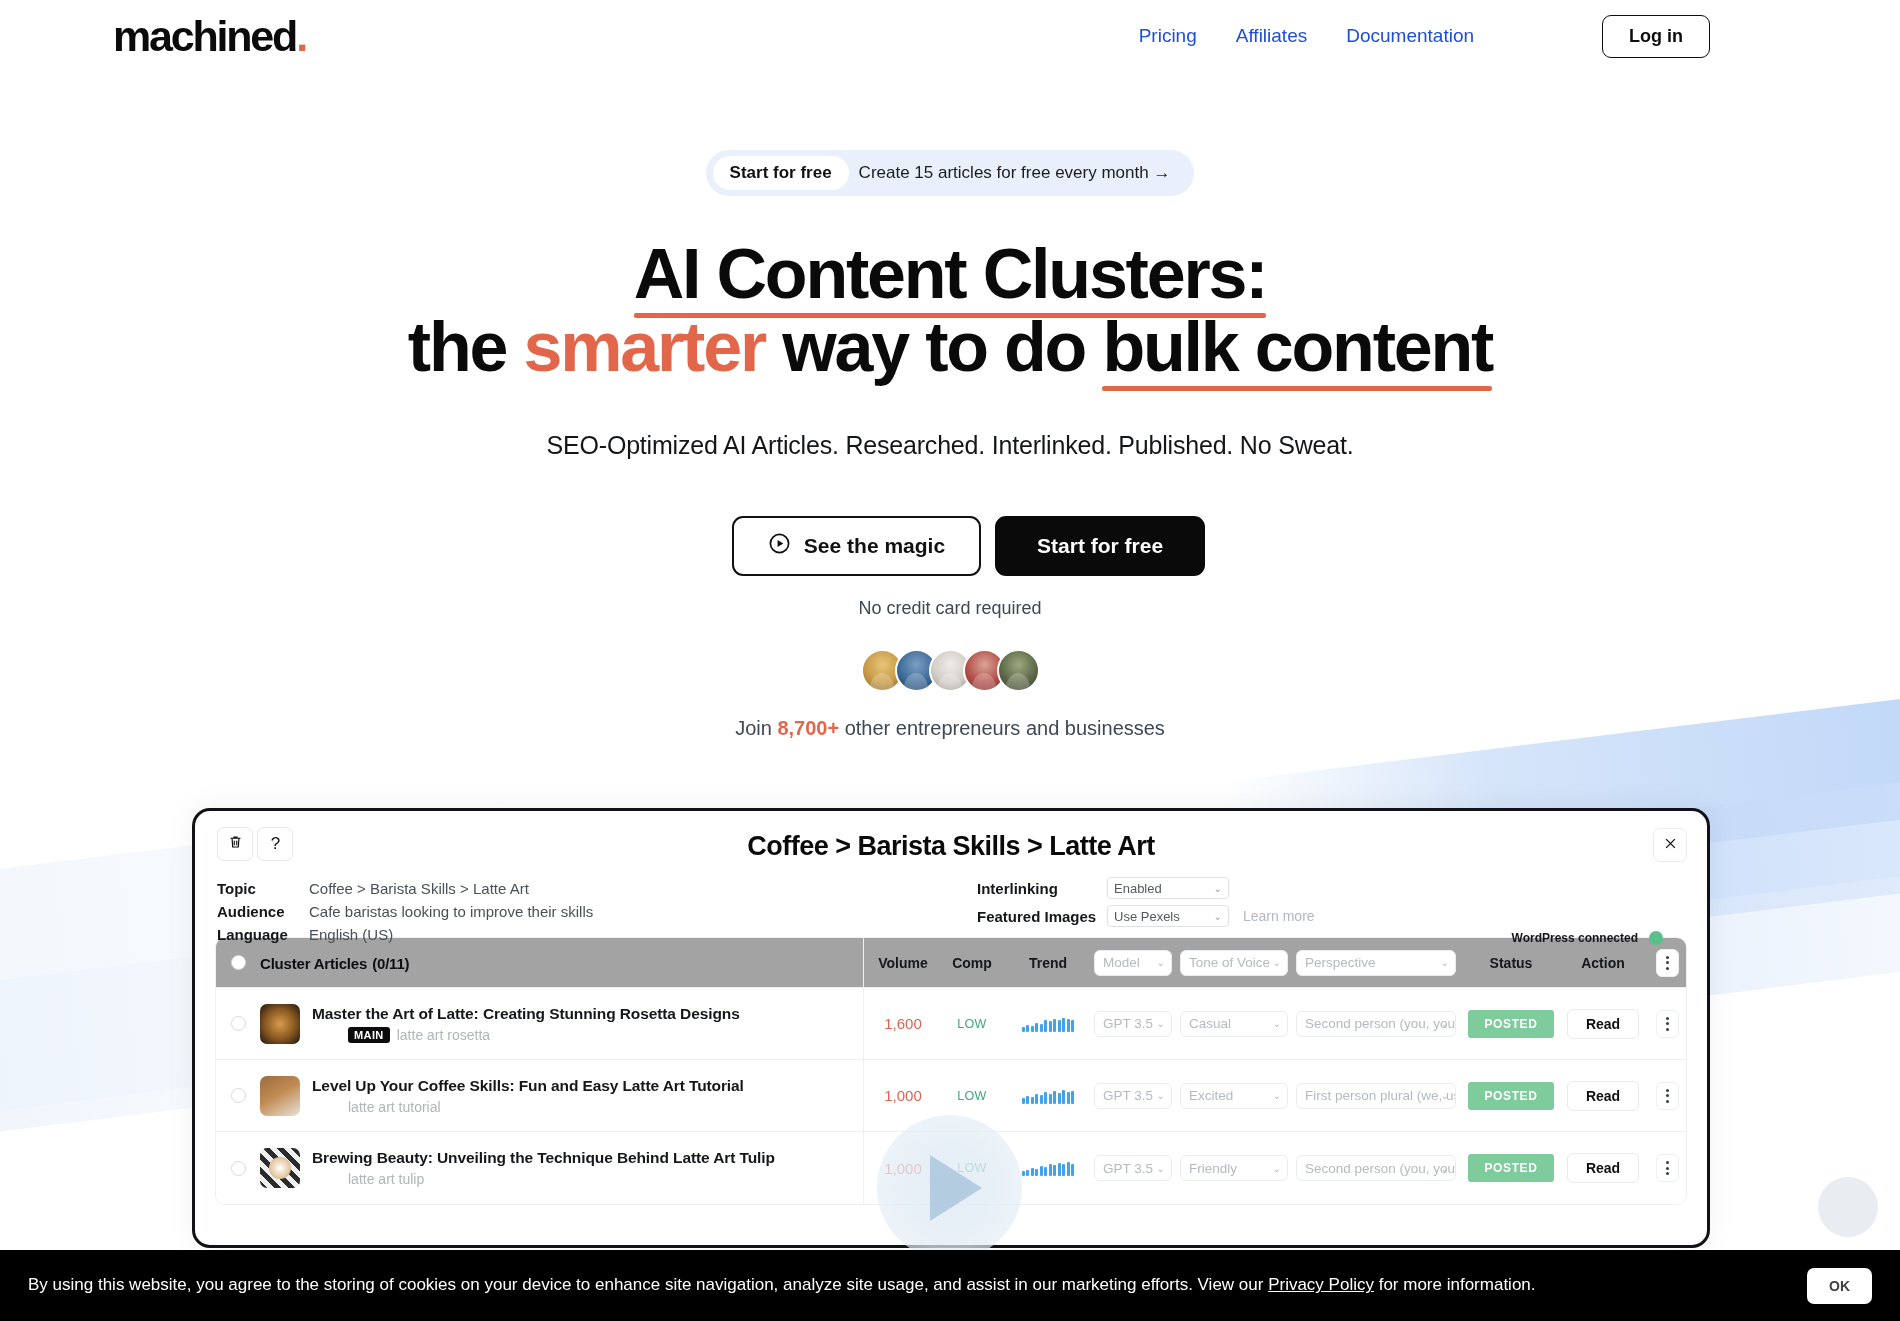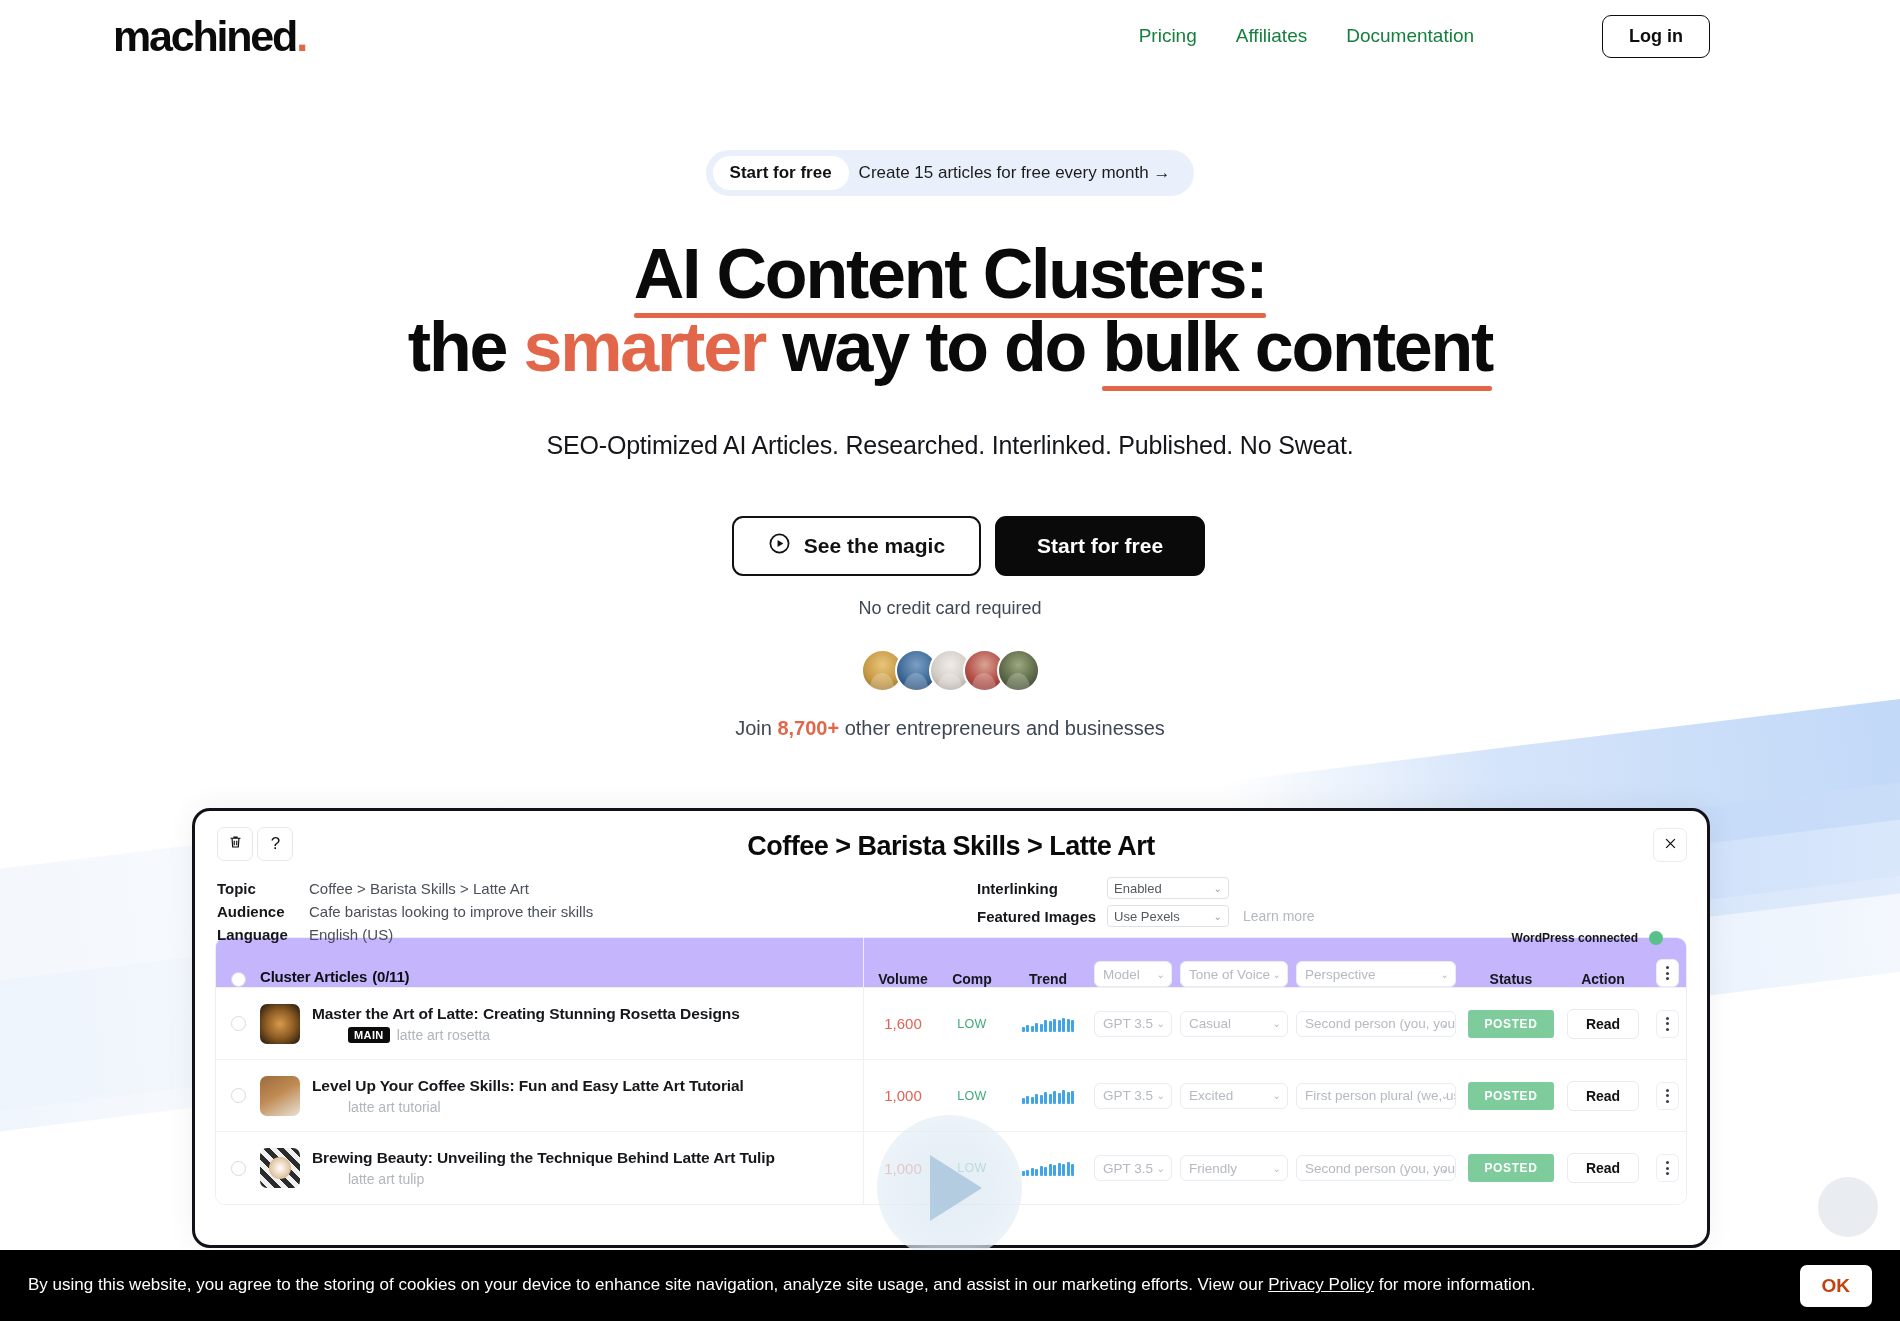--- a/index.html
+++ b/index.html
@@ -41,21 +41,21 @@
     height: 72px;
   }
   .logo {
     font-size: 43px; font-weight: 700; letter-spacing: -2.2px;
     color: #0b0b0b; line-height: 1;
     font-family: "Liberation Sans", sans-serif;
   }
   .logo .dot { color: #e2674a; }
   nav.main-nav { margin-left: auto; display: flex; align-items: center; gap: 39px; }
   nav.main-nav a {
-    font-size: 19px; color: #15803d; text-decoration: none; font-weight: 400;
+    font-size: 19px; color: #1d4ed8; text-decoration: none; font-weight: 400;
   }
   .login-btn {
     margin-left: 89px;
     border: 1.6px solid #0d0d0d; border-radius: 9px;
     background: #fff; color: #0d0d0d;
     font-size: 18px; font-weight: 700;
     padding: 10px 26px;
     font-family: "Liberation Sans", sans-serif;
     cursor: pointer;
   }
@@ -174,21 +174,21 @@
   .wp-status {
     position: absolute; right: 22px; top: 54px;
     font-size: 12px; font-weight: 700; color: #15171b;
     display: flex; align-items: center; gap: 11px;
   }
   .greendot { width: 14px; height: 14px; border-radius: 50%; background: #58c18a; }
 
   
   .table { margin: 8px 20px 0 20px; border: 1px solid #eceef1; border-radius: 10px; overflow: hidden; }
   .trow { display: flex; align-items: center; border-bottom: 1px solid #eef0f3; background: #fff; }
-  .thead { background: #c4b5fd; height: 50px; align-items: flex-end; }
+  .thead { background: #a3a3a3; height: 50px; }
   .trow:last-child { border-bottom: none; }
   .cell { display: flex; align-items: center; }
   .c-check { width: 44px; justify-content: center; }
   .radio { width: 15px; height: 15px; border: 1.4px solid #d6d9de; border-radius: 50%; background: #fff; }
   .c-title { flex: 1; min-width: 0; padding-right: 10px; }
   .c-vol { width: 78px; justify-content: center; }
   .c-comp { width: 60px; justify-content: center; }
   .c-trend { width: 92px; justify-content: center; }
   .c-model { width: 86px; }
   .c-tone { width: 116px; }
@@ -270,23 +270,23 @@
 
   
   .cookie {
     position: absolute; left: 0; right: 0; bottom: 0; z-index: 20;
     height: 71px; background: #000; color: #fff;
     display: flex; align-items: center; padding: 0 28px;
   }
   .cookie-text { font-size: 17px; line-height: 1.3; }
   .cookie-text a { color: #fff; text-decoration: underline; }
   .ok-btn {
-    margin-left: auto; background: #fff; color: #c2410c;
+    margin-left: auto; background: #fff; color: #404040;
     border: none; border-radius: 7px; padding: 10px 22px;
-    font-size: 19px; font-weight: 700; cursor: pointer;
+    font-size: 14px; font-weight: 700; cursor: pointer;
     font-family: "Liberation Sans", sans-serif;
   }
 </style>
 </head>
 <body>
 
 <div class="bg-layer">
   <div class="band-left"></div>
   <div class="band-left2"></div>
   <div class="band band-a"></div>

